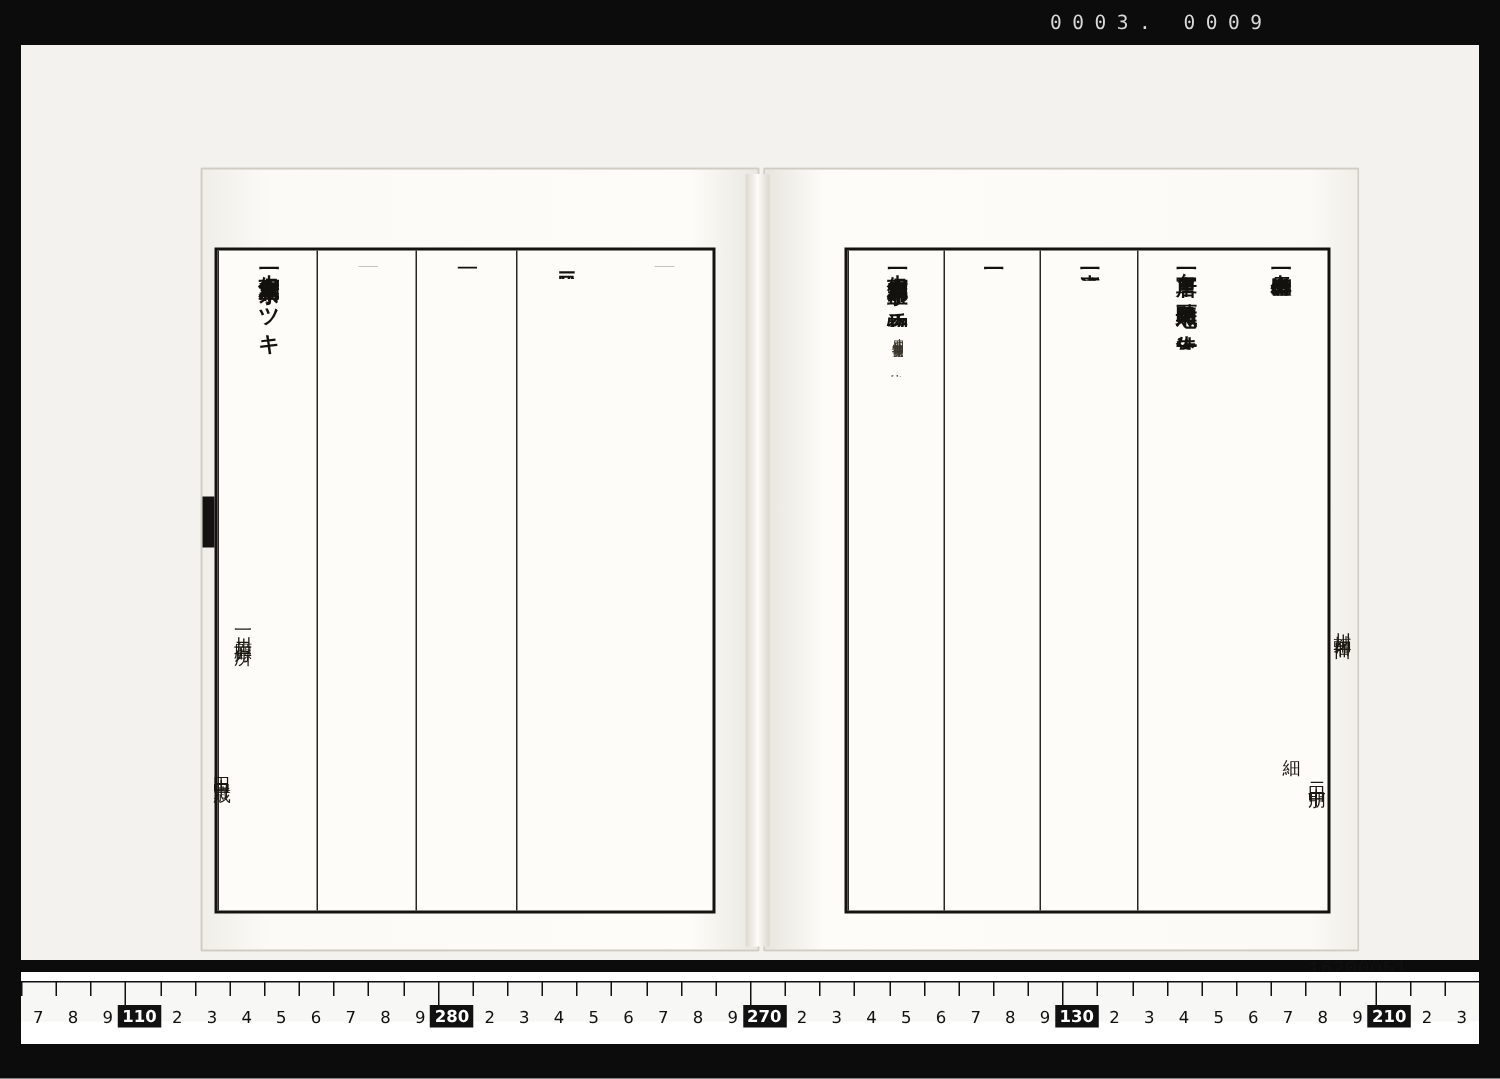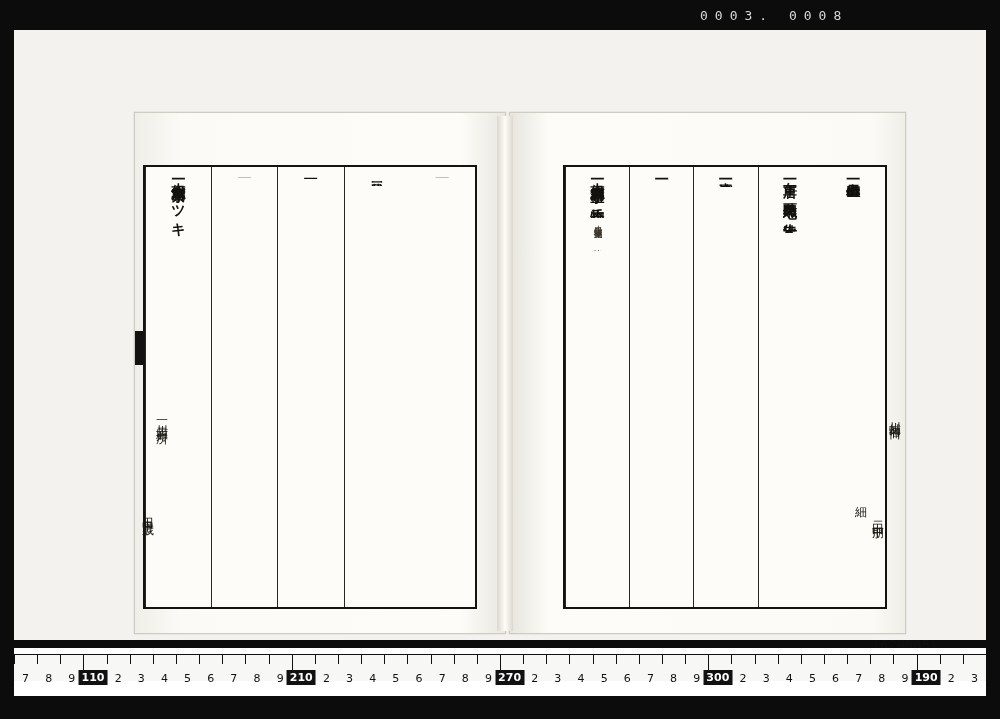--- a/index.html
+++ b/index.html
@@ -202,21 +202,21 @@
     font-weight: bold;
     top: 22px;
   }
 </style>
 </head>
 <body>
 
 <div class="page">
   <div class="film"></div>
 
-  <div class="top-code">0003. 0008</div>
+  <div class="top-code">0003. 0009</div>
 
   <div class="film-inner">
 
     <div class="book">
 
       <div class="leaf right">
         <div class="frame right" style="left:53px; top:52px; width:320px;">
           <div class="cols">
 
             <div class="col">
@@ -361,45 +361,45 @@
         <div class="rnum" style="left: 57.8571px;">9</div>
         <div class="rnum cm" style="left: 79px;">110</div>
         <div class="rnum" style="left: 104.143px;">2</div>
         <div class="rnum" style="left: 127.286px;">3</div>
         <div class="rnum" style="left: 150.429px;">4</div>
         <div class="rnum" style="left: 173.571px;">5</div>
         <div class="rnum" style="left: 196.714px;">6</div>
         <div class="rnum" style="left: 219.857px;">7</div>
         <div class="rnum" style="left: 243px;">8</div>
         <div class="rnum" style="left: 266.143px;">9</div>
-        <div class="rnum cm" style="left: 287.286px;">210</div>
+        <div class="rnum cm" style="left: 287.286px;">280</div>
         <div class="rnum" style="left: 312.429px;">2</div>
         <div class="rnum" style="left: 335.571px;">3</div>
         <div class="rnum" style="left: 358.714px;">4</div>
         <div class="rnum" style="left: 381.857px;">5</div>
         <div class="rnum" style="left: 405px;">6</div>
         <div class="rnum" style="left: 428.143px;">7</div>
         <div class="rnum" style="left: 451.286px;">8</div>
         <div class="rnum" style="left: 474.429px;">9</div>
         <div class="rnum cm" style="left: 495.571px;">270</div>
         <div class="rnum" style="left: 520.714px;">2</div>
         <div class="rnum" style="left: 543.857px;">3</div>
         <div class="rnum" style="left: 567px;">4</div>
         <div class="rnum" style="left: 590.143px;">5</div>
         <div class="rnum" style="left: 613.286px;">6</div>
         <div class="rnum" style="left: 636.429px;">7</div>
         <div class="rnum" style="left: 659.571px;">8</div>
         <div class="rnum" style="left: 682.714px;">9</div>
-        <div class="rnum cm" style="left: 703.857px;">300</div>
+        <div class="rnum cm" style="left: 703.857px;">130</div>
         <div class="rnum" style="left: 729px;">2</div>
         <div class="rnum" style="left: 752.143px;">3</div>
         <div class="rnum" style="left: 775.286px;">4</div>
         <div class="rnum" style="left: 798.429px;">5</div>
         <div class="rnum" style="left: 821.571px;">6</div>
         <div class="rnum" style="left: 844.714px;">7</div>
         <div class="rnum" style="left: 867.857px;">8</div>
         <div class="rnum" style="left: 891px;">9</div>
-        <div class="rnum cm" style="left: 912.143px;">190</div>
+        <div class="rnum cm" style="left: 912.143px;">210</div>
         <div class="rnum" style="left: 937.286px;">2</div>
         <div class="rnum" style="left: 960.429px;">3</div>
       </div>
   </div>
 </div>
 
 </body></html>

